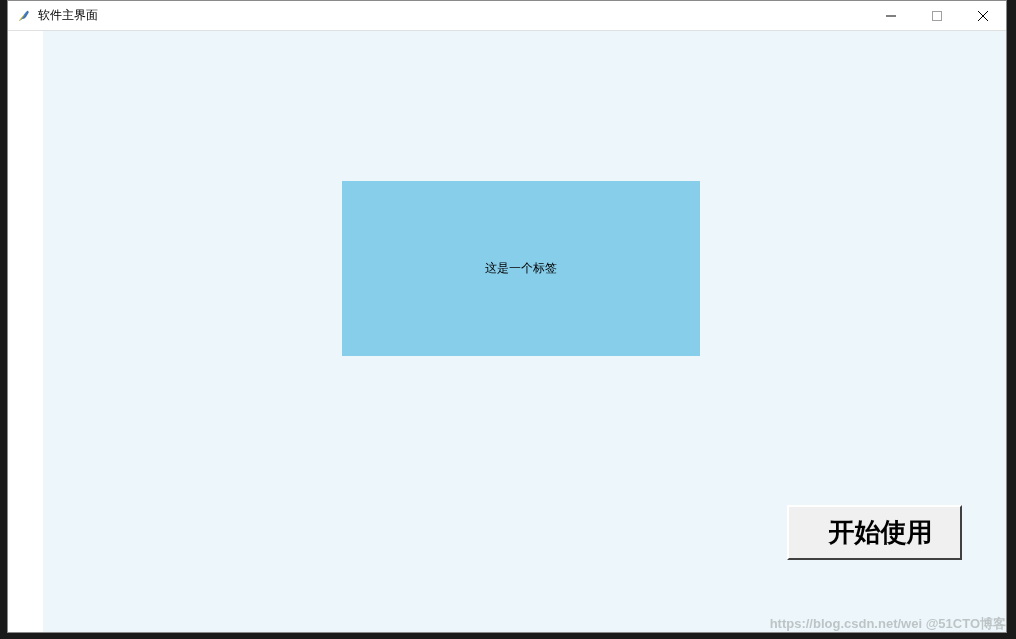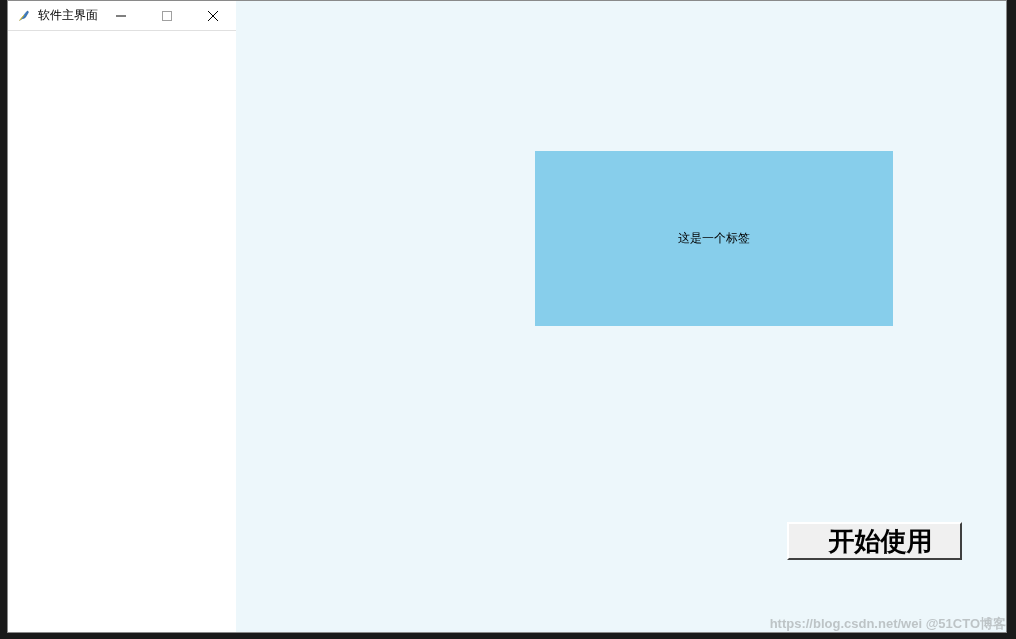--- a/index.html
+++ b/index.html
@@ -17,21 +17,21 @@
     }
     .window {
       position: absolute;
       top: 0;
       left: 7px;
       width: 1000px;
       height: 633px;
       background: #ffffff;
       border: 1px solid #8a8a8a;
       display: flex;
-      flex-direction: row;
+      flex-direction: column;
     }
     .titlebar {
       height: 30px;
       background: #ffffff;
       border-bottom: 1px solid #e0e0e0;
       display: flex;
       align-items: center;
       padding-left: 8px;
     }
     .titlebar-icon {
@@ -72,40 +72,41 @@
       color: #a0a0a0;
     }
     .titlebar-btn svg {
       width: 10px;
       height: 10px;
     }
     .client-area {
       flex: 1;
       background: #edf7fb;
       position: relative;
+      margin-left: 35px;
     }
     .label-widget {
       position: absolute;
       left: 299px;
       top: 150px;
       width: 358px;
       height: 175px;
       background: #87ceeb;
       display: flex;
       align-items: center;
       justify-content: center;
       font-size: 12px;
       color: #000000;
     }
     .start-button {
       position: absolute;
       right: 44px;
       bottom: 72px;
       width: 175px;
-      height: 38px;
+      height: 55px;
       background: #f0f0f0;
       border-top: 2px solid #ffffff;
       border-left: 2px solid #ffffff;
       border-right: 2px solid #404040;
       border-bottom: 2px solid #404040;
       display: flex;
       align-items: center;
       justify-content: center;
       font-size: 26px;
       font-weight: bold;

